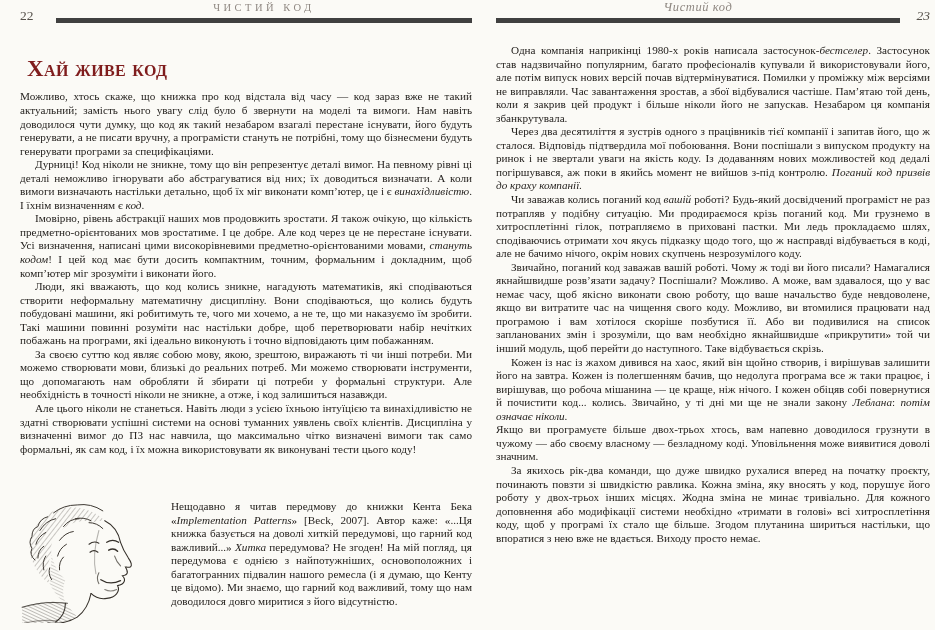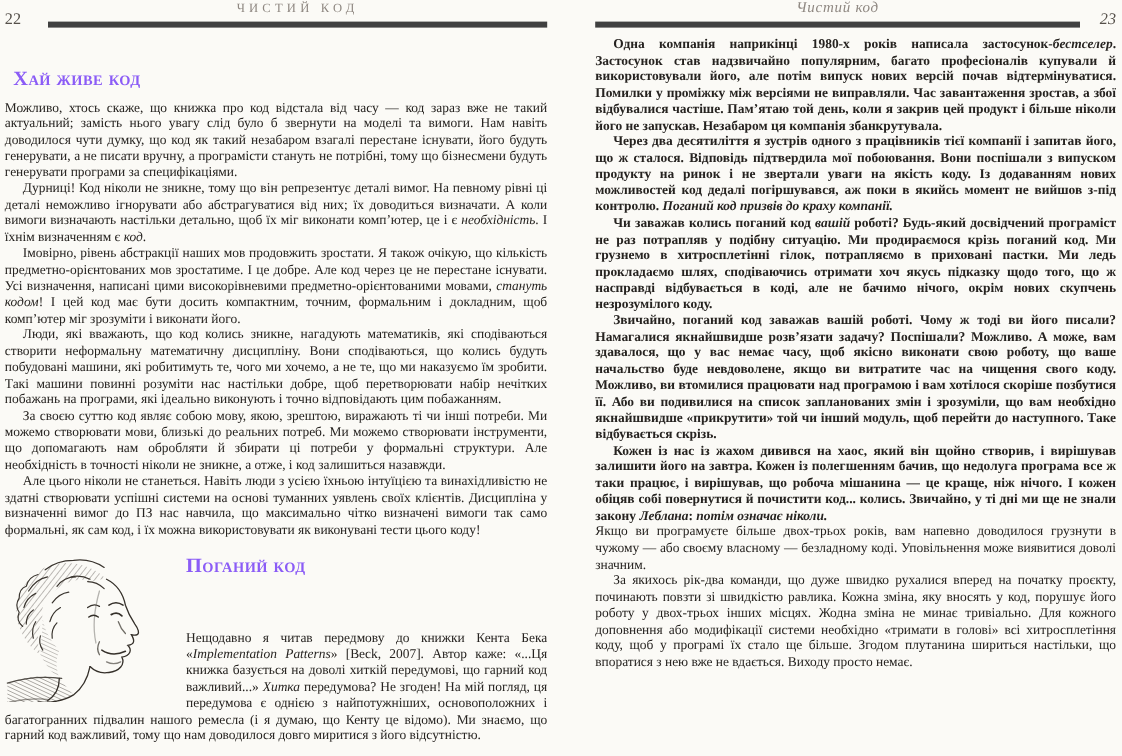--- a/index.html
+++ b/index.html
@@ -3,44 +3,44 @@
 <meta charset="utf-8">
 <style>
   html,body{margin:0;padding:0;}
   body{
     width:935px;height:630px;overflow:hidden;
     background:#fbfaf6;
     font-family:"Liberation Serif","DejaVu Serif",serif;
   }
   .spread{position:relative;width:935px;height:630px;background:#fbfaf6;color:#262320;}
   .page{position:absolute;top:6px;}
-  .page.left{left:4px;width:452px;}
+  .page.left{left:20px;width:452px;}
   .page.right{left:496px;width:434px;}
 
   .pagehead{display:flex;align-items:flex-end;height:17px;}
   .pagenum{font-size:13.5px;color:#55504a;line-height:1;padding-bottom:1px;}
   .page.left .pagenum{width:36px;text-align:left;}
   .page.right .pagenum{width:30px;text-align:right;font-style:italic;}
   .runline{flex:1;border-bottom:5px solid #404040;text-align:center;padding-bottom:3px;}
   .runhead{font-size:10.5px;color:#8f8882;letter-spacing:3.5px;line-height:1;}
   .page.right .runhead{font-style:italic;letter-spacing:.6px;font-size:12.5px;}
 
   h2{
-    font-size:17px;font-weight:600;font-variant:small-caps;letter-spacing:.4px;
-    color:#8b5cf6;margin:0;padding-left:7px;line-height:1.15;
+    font-size:23px;font-weight:600;font-variant:small-caps;letter-spacing:.4px;
+    color:#7f1d1d;margin:0;padding-left:7px;line-height:1.15;
   }
   .page.left h2.first{margin:33px 0 8px;}
   .page.right h2{margin:13px 0 7px;}
 
   .paras p{
     margin:0;font-size:11.2px;line-height:13.55px;text-align:justify;
     color:#262320;
   }
   .paras p.indent{text-indent:15px;}
-  .page.right .paras.lead{margin-top:8px;font-weight:bold;}
+  .page.right .paras.lead{margin-top:21px;}
 
   .badcode{margin-top:13px;}
   .badcode h2{padding-left:2px;margin:0 0 5px;}
   .portrait{float:left;width:143px;height:122px;margin:1px 8px 0 0;}
   .badcode .paras p{text-align:justify;margin-top:44px;}
   i{font-style:italic;}
 </style>
 </head>
 <body>
 
@@ -48,21 +48,21 @@
 
   <div class="page left">
     <div class="pagehead">
       <span class="pagenum">22</span>
       <span class="runline"><span class="runhead">ЧИСТИЙ КОД</span></span>
     </div>
 
     <h2 class="first">Хай живе код</h2>
     <div class="paras">
         <p class=""><span>Можливо, хтось скаже, що книжка про код відстала від часу — код зараз вже не такий актуальний; замість нього увагу слід було б звернути на моделі та вимоги. Нам навіть доводилося чути думку, що код як такий незабаром взагалі перестане існувати, його будуть генерувати, а не писати вручну, а програмісти стануть не потрібні, тому що бізнесмени будуть генерувати програми за специфікаціями.</span></p>
-        <p class="indent"><span>Дурниці! Код ніколи не зникне, тому що він репрезентує деталі вимог. На певному рівні ці деталі неможливо ігнорувати або абстрагуватися від них; їх доводиться визначати. А коли вимоги визначають настільки детально, щоб їх міг виконати комп’ютер, це і є </span><i>необхідність</i><span>. І їхнім визначенням є </span><i>код</i><span>.</span></p>
+        <p class="indent"><span>Дурниці! Код ніколи не зникне, тому що він репрезентує деталі вимог. На певному рівні ці деталі неможливо ігнорувати або абстрагуватися від них; їх доводиться визначати. А коли вимоги визначають настільки детально, щоб їх міг виконати комп’ютер, це і є </span><i>винахідливістю</i><span>. І їхнім визначенням є </span><i>код</i><span>.</span></p>
         <p class="indent"><span>Імовірно, рівень абстракції наших мов продовжить зростати. Я також очікую, що кількість предметно-орієнтованих мов зростатиме. І це добре. Але код через це не перестане існувати. Усі визначення, написані цими високорівневими предметно-орієнтованими мовами, </span><i>стануть кодом</i><span>! І цей код має бути досить компактним, точним, формальним і докладним, щоб комп’ютер міг зрозуміти і виконати його.</span></p>
         <p class="indent"><span>Люди, які вважають, що код колись зникне, нагадують математиків, які сподіваються створити неформальну математичну дисципліну. Вони сподіваються, що колись будуть побудовані машини, які робитимуть те, чого ми хочемо, а не те, що ми наказуємо їм зробити. Такі машини повинні розуміти нас настільки добре, щоб перетворювати набір нечітких побажань на програми, які ідеально виконують і точно відповідають цим побажанням.</span></p>
         <p class="indent"><span>За своєю суттю код являє собою мову, якою, зрештою, виражають ті чи інші потреби. Ми можемо створювати мови, близькі до реальних потреб. Ми можемо створювати інструменти, що допомагають нам обробляти й збирати ці потреби у формальні структури. Але необхідність в точності ніколи не зникне, а отже, і код залишиться назавжди.</span></p>
         <p class="indent"><span>Але цього ніколи не станеться. Навіть люди з усією їхньою інтуїцією та винахідливістю не здатні створювати успішні системи на основі туманних уявлень своїх клієнтів. Дисципліна у визначенні вимог до ПЗ нас навчила, що максимально чітко визначені вимоги так само формальні, як сам код, і їх можна використовувати як виконувані тести цього коду!</span></p>
       </div>
 
     <div class="badcode">
       <svg class="portrait" viewBox="0 0 145 124" aria-hidden="true">
         <defs>
           <pattern id="hatchA" width="4" height="4" patternUnits="userSpaceOnUse" patternTransform="rotate(38)">
@@ -93,21 +93,20 @@
           <path d="M80,30 C76,44 74,60 77,74" opacity="0.35"></path>
         </g>
         <g stroke="#35302a" fill="none" stroke-width="1.1" stroke-linecap="round">
           <path d="M72,94 C70,104 66,112 58,118 C50,123 38,125 28,124"></path>
           <path d="M46,104 C46,112 42,119 36,123"></path>
           <path d="M58,118 C48,124 30,127 16,124 L2,124 L2,108 C16,103 32,100 46,104 Z" fill="url(#hatchB)" stroke="none" opacity="0.8"></path>
           <path d="M2,108 q22,-7 46,-4" opacity="0.85"></path>
           <path d="M4,124 q18,-4 34,-2" opacity="0.5"></path>
         </g>
       </svg>
-      <h2>Поганий код</h2>
       <div class="paras">
           <p class=""><span>Нещодавно я читав передмову до книжки Кента Бека «</span><i>Implementation Patterns</i><span>» [Beck, 2007]. Автор каже: «...Ця книжка базується на доволі хиткій передумові, що гарний код важливий...» </span><i>Хитка</i><span> передумова? Не згоден! На мій погляд, ця передумова є однією з найпотужніших, основоположних і багатогранних підвалин нашого ремесла (і я думаю, що Кенту це відомо). Ми знаємо, що гарний код важливий, тому що нам доводилося довго миритися з його відсутністю.</span></p>
         </div>
     </div>
   </div>
 
   <div class="page right">
     <div class="pagehead">
       <span class="runline"><span class="runhead">Чистий код</span></span>
       <span class="pagenum">23</span>
@@ -115,18 +114,18 @@
 
     <div class="paras lead">
         <p class="indent"><span>Одна компанія наприкінці 1980-х років написала застосунок-</span><i>бестселер</i><span>. Застосунок став надзвичайно популярним, багато професіоналів купували й використовували його, але потім випуск нових версій почав відтермінуватися. Помилки у проміжку між версіями не виправляли. Час завантаження зростав, а збої відбувалися частіше. Пам’ятаю той день, коли я закрив цей продукт і більше ніколи його не запускав. Незабаром ця компанія збанкрутувала.</span></p>
         <p class="indent"><span>Через два десятиліття я зустрів одного з працівників тієї компанії і запитав його, що ж сталося. Відповідь підтвердила мої побоювання. Вони поспішали з випуском продукту на ринок і не звертали уваги на якість коду. Із додаванням нових можливостей код дедалі погіршувався, аж поки в якийсь момент не вийшов з-під контролю. </span><i>Поганий код призвів до краху компанії.</i></p>
         <p class="indent"><span>Чи заважав колись поганий код </span><i>вашій</i><span> роботі? Будь-який досвідчений програміст не раз потрапляв у подібну ситуацію. Ми продираємося крізь поганий код. Ми грузнемо в хитросплетінні гілок, потрапляємо в приховані пастки. Ми ледь прокладаємо шлях, сподіваючись отримати хоч якусь підказку щодо того, що ж насправді відбувається в коді, але не бачимо нічого, окрім нових скупчень незрозумілого коду.</span></p>
         <p class="indent"><span>Звичайно, поганий код заважав вашій роботі. Чому ж тоді ви його писали? Намагалися якнайшвидше розв’язати задачу? Поспішали? Можливо. А може, вам здавалося, що у вас немає часу, щоб якісно виконати свою роботу, що ваше начальство буде невдоволене, якщо ви витратите час на чищення свого коду. Можливо, ви втомилися працювати над програмою і вам хотілося скоріше позбутися її. Або ви подивилися на список запланованих змін і зрозуміли, що вам необхідно якнайшвидше «прикрутити» той чи інший модуль, щоб перейти до наступного. Таке відбувається скрізь.</span></p>
         <p class="indent"><span>Кожен із нас із жахом дивився на хаос, який він щойно створив, і вирішував залишити його на завтра. Кожен із полегшенням бачив, що недолуга програма все ж таки працює, і вирішував, що робоча мішанина — це краще, ніж нічого. І кожен обіцяв собі повернутися й почистити код... колись. Звичайно, у ті дні ми ще не знали закону </span><i>Леблана</i><span>: </span><i>потім означає ніколи.</i></p>
       </div>
 
     <div class="paras">
-        <p class=""><span>Якщо ви програмуєте більше двох-трьох років, вам напевно доводилося грузнути в чужому — або своєму власному — безладному коді. Уповільнення може виявитися доволі значним.</span></p>
+        <p class=""><span>Якщо ви програмуєте більше двох-трьох хтось, вам напевно доводилося грузнути в чужому — або своєму власному — безладному коді. Уповільнення може виявитися доволі значним.</span></p>
         <p class="indent"><span>За якихось рік-два команди, що дуже швидко рухалися вперед на початку проєкту, починають повзти зі швидкістю равлика. Кожна зміна, яку вносять у код, порушує його роботу у двох-трьох інших місцях. Жодна зміна не минає тривіально. Для кожного доповнення або модифікації системи необхідно «тримати в голові» всі хитросплетіння коду, щоб у програмі їх стало ще більше. Згодом плутанина шириться настільки, що впоратися з нею вже не вдається. Виходу просто немає.</span></p>
       </div>
   </div>
 
 </div>
 
 </body></html>

